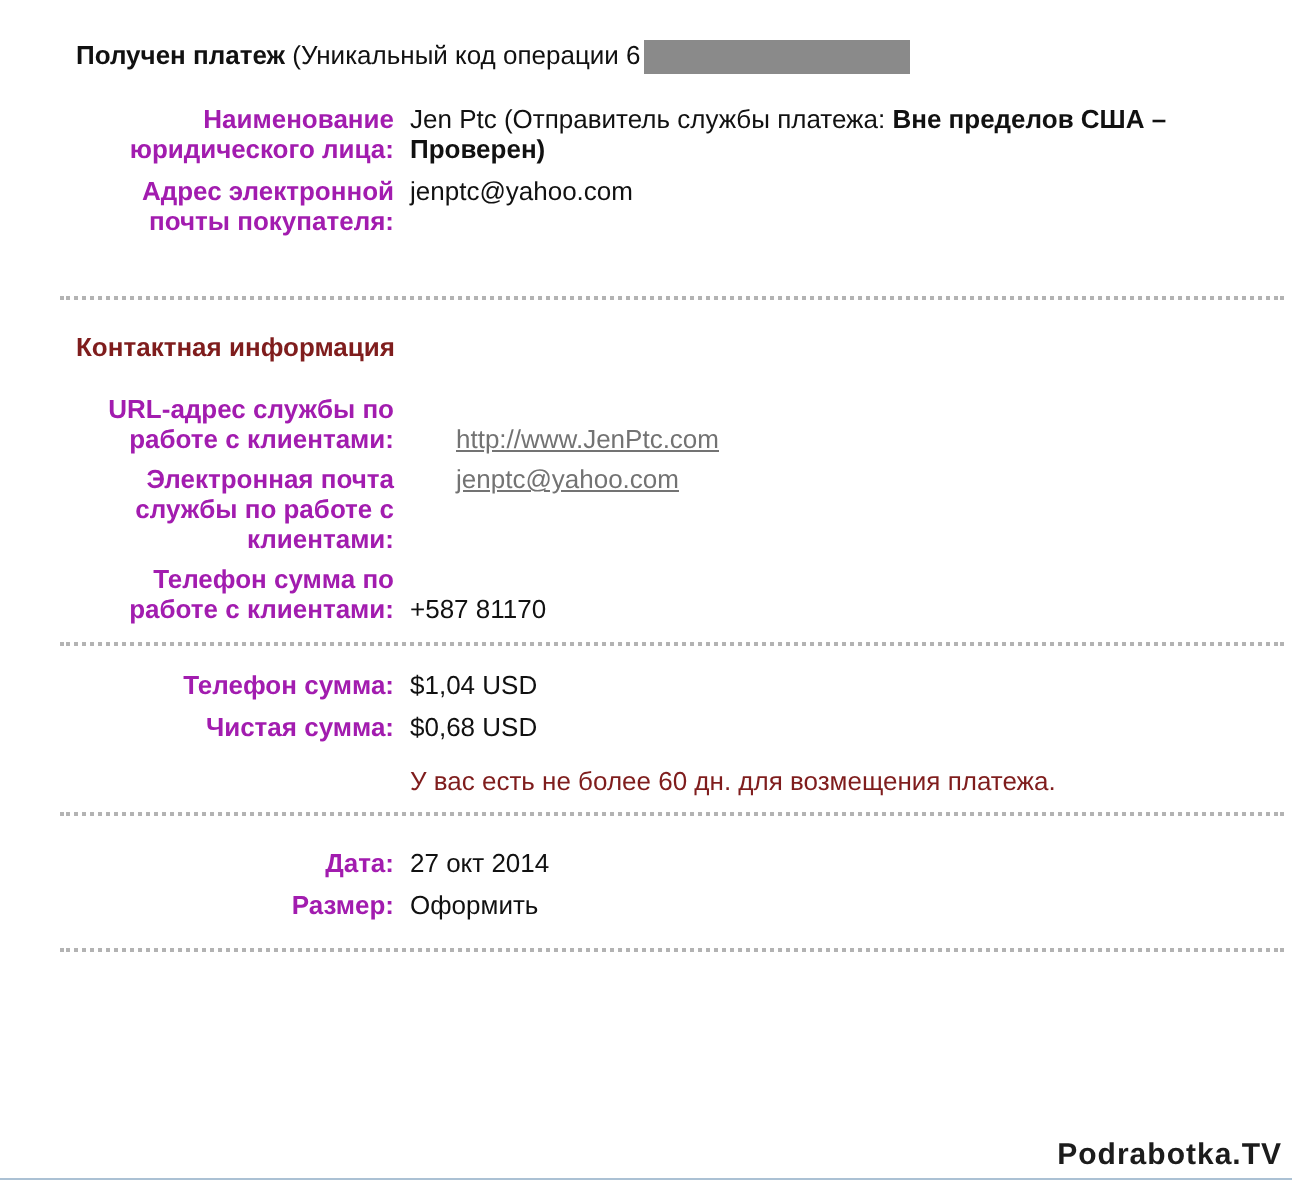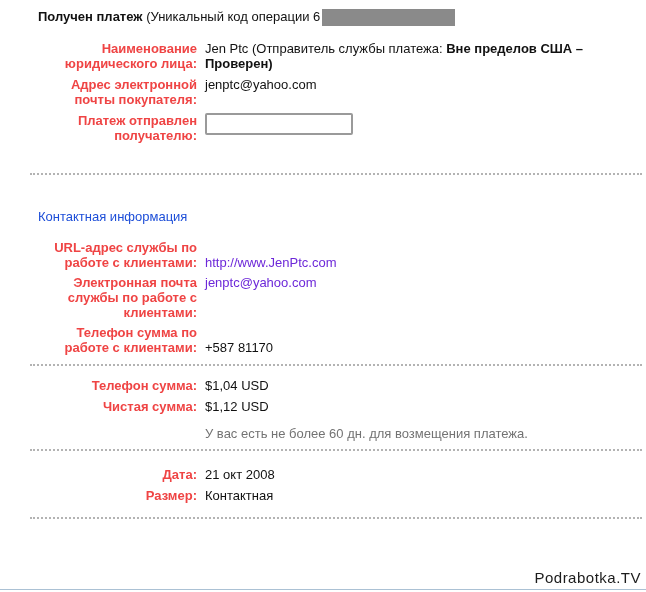--- a/index.html
+++ b/index.html
@@ -5,36 +5,36 @@
   * { margin:0; padding:0; box-sizing:border-box; }
   html,body { width:646px; height:592px; }
   body {
     background:#ffffff;
     font-family:"Liberation Sans", sans-serif;
     font-size:13px;
     color:#111111;
     position:relative;
     overflow:hidden;
   }
-  .page { padding:8px 4px 0 30px; position:relative; }
+  .page { padding:19px 4px 0 30px; position:relative; }
 
   
   .header-line { line-height:17px; margin-left:8px; }
   .header-bold { font-weight:bold; }
   .redact-solid {
     display:inline-block; width:133px; height:17px;
     background:#8a8a8a; vertical-align:middle; margin-left:2px;
   }
 
   
   .row-table { display:table; border-collapse:collapse; }
   .row { display:table-row; }
   .cell-label {
     display:table-cell; width:167px; text-align:right; font-weight:bold;
-    line-height:15px; vertical-align:top; padding:0 0 6px 0; color:#ef4444;margin-top:29px;
+    line-height:15px; vertical-align:top; padding:0 0 6px 0; color:#a21caf;margin-top:29px;
   }
   .cell-value {
     display:table-cell; line-height:15px; vertical-align:top;
     padding:0 0 6px 8px; max-width:440px;
   }
   .contact .cell-label, .contact .cell-value { padding-bottom:5px; }
   .valign-bottom .cell-label, .valign-bottom .cell-value { vertical-align:bottom; }
 
   .payment-table { margin-top:15px; }
 
@@ -42,40 +42,40 @@
     width:148px; height:22px; background:#ffffff;
     border:2px solid #9a9a9a; border-radius:2px;
   }
 
   .dotted { border-top:2px dotted #b3b3b3; height:0; }
   .sep1 { margin-top:24px; }
   .sep2 { margin-top:4px; }
   .sep3 { margin-top:8px; }
   .sep4 { margin-top:8px; }
 
-  .section-heading { font-weight:normal; margin-top:34px; margin-left:8px; color:#1d4ed8; }
+  .section-heading { font-weight:bold; margin-top:16px; margin-left:8px; color:#7f1d1d; }
   .contact { margin-top:16px; }
   .amounts { margin-top:12px; }
   .details { margin-top:16px; }
 
-  a.link { color:#6d28d9; cursor:pointer; }
+  a.link { color:#737373; text-decoration:underline; cursor:pointer;margin-left:23px; }
 
   .refund-row { margin:2px 0 0 175px; line-height:17px; }
   .help-icon {
     display:inline-block; width:15px; height:15px; margin-left:6px;
     background:linear-gradient(#86aede, #4e7cb8);
     border:1px solid #3f6ca6; border-radius:3px;
     color:#ffffff; font-weight:bold; font-size:11px;
     text-align:center; line-height:14px; vertical-align:-3px; cursor:pointer;
   }
-  .refund-note { margin:6px 0 0 175px; color:#737373; line-height:15px; }
+  .refund-note { margin:6px 0 0 175px; color:#7f1d1d; line-height:15px; }
 
   .watermark {
     position:absolute; right:5px; bottom:6px;
-    font-weight:normal; font-size:15px; letter-spacing:0.5px; color:#1c1c1c;
+    font-weight:bold; font-size:15px; letter-spacing:0.5px; color:#1c1c1c;
     text-shadow:-1px -1px 0 #fff, 1px -1px 0 #fff, -1px 1px 0 #fff, 1px 1px 0 #fff,
                 0 -1px 0 #fff, 0 1px 0 #fff, -1px 0 0 #fff, 1px 0 0 #fff;
   }
   .bottom-edge {
     position:absolute; left:0; right:0; bottom:2px;
     border-top:1px solid #abc1d4;
   }
 </style>
 </head>
 <body>
@@ -87,26 +87,20 @@
   </div>
 
   <div class="row-table payment-table">
     <div class="row">
       <div class="cell-label">Наименование юридического лица:</div>
       <div class="cell-value"><span>Jen Ptc (Отправитель службы платежа: </span><span style="font-weight:bold">Вне пределов США – Проверен)</span></div>
     </div>
     <div class="row">
       <div class="cell-label">Адрес электронной почты покупателя:</div>
       <div class="cell-value">jenptc@yahoo.com</div>
-    </div>
-    <div class="row">
-      <div class="cell-label">Платеж отправлен получателю:</div>
-      <div class="cell-value">
-        <div class="redact-input"></div>
-      </div>
     </div>
   </div>
 
   <div class="dotted sep1"></div>
 
   <div class="section-heading">Контактная информация</div>
 
   <div class="row-table contact">
     <div class="row valign-bottom">
       <div class="cell-label">URL-адрес службы по работе с клиентами:</div>
@@ -124,36 +118,36 @@
 
   <div class="dotted sep2"></div>
 
   <div class="row-table amounts">
     <div class="row">
       <div class="cell-label">Телефон сумма:</div>
       <div class="cell-value">$1,04 USD</div>
     </div>
     <div class="row">
       <div class="cell-label">Чистая сумма:</div>
-      <div class="cell-value">$1,12 USD</div>
+      <div class="cell-value">$0,68 USD</div>
     </div>
   </div>
 
   <div class="refund-note">У вас есть не более 60 дн. для возмещения платежа.</div>
 
   <div class="dotted sep3"></div>
 
   <div class="row-table details">
     <div class="row">
       <div class="cell-label">Дата:</div>
-      <div class="cell-value">21 окт 2008</div>
+      <div class="cell-value">27 окт 2014</div>
     </div>
     <div class="row">
       <div class="cell-label">Размер:</div>
-      <div class="cell-value">Контактная</div>
+      <div class="cell-value">Оформить</div>
     </div>
   </div>
 
   <div class="dotted sep4"></div>
 
 </div>
 
 <div class="watermark">Podrabotka.TV</div>
 <div class="bottom-edge"></div>
 

